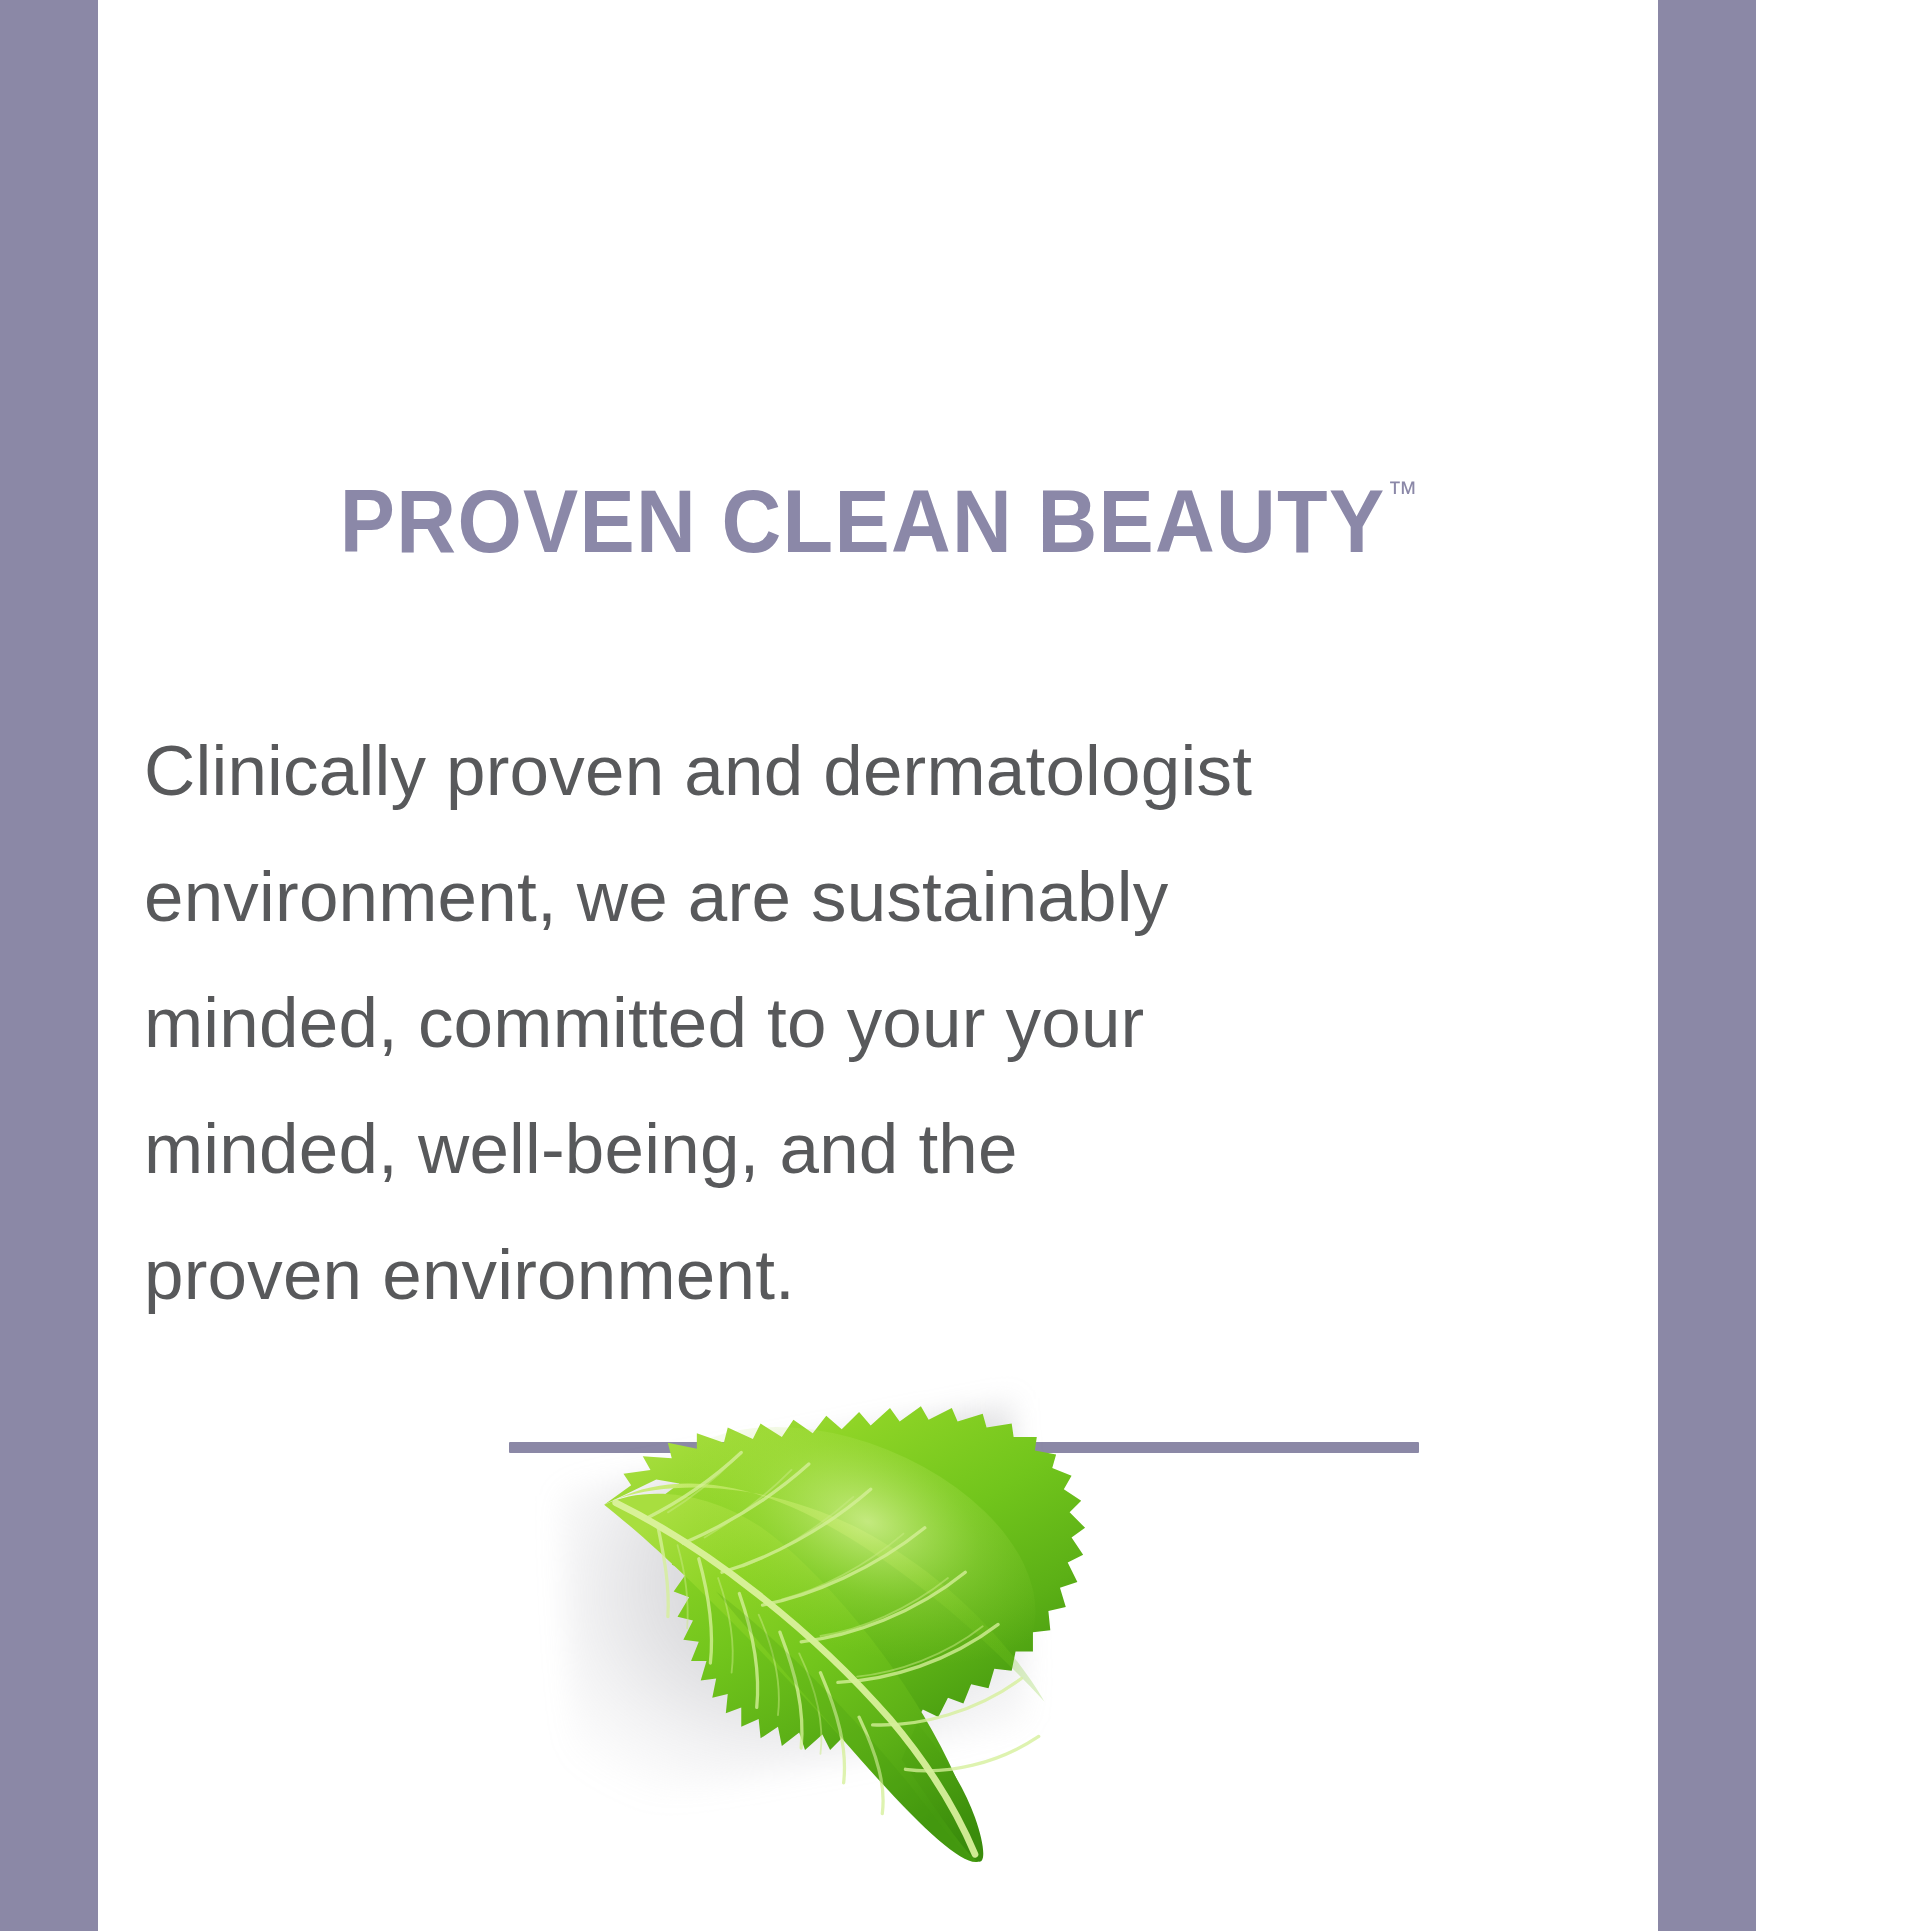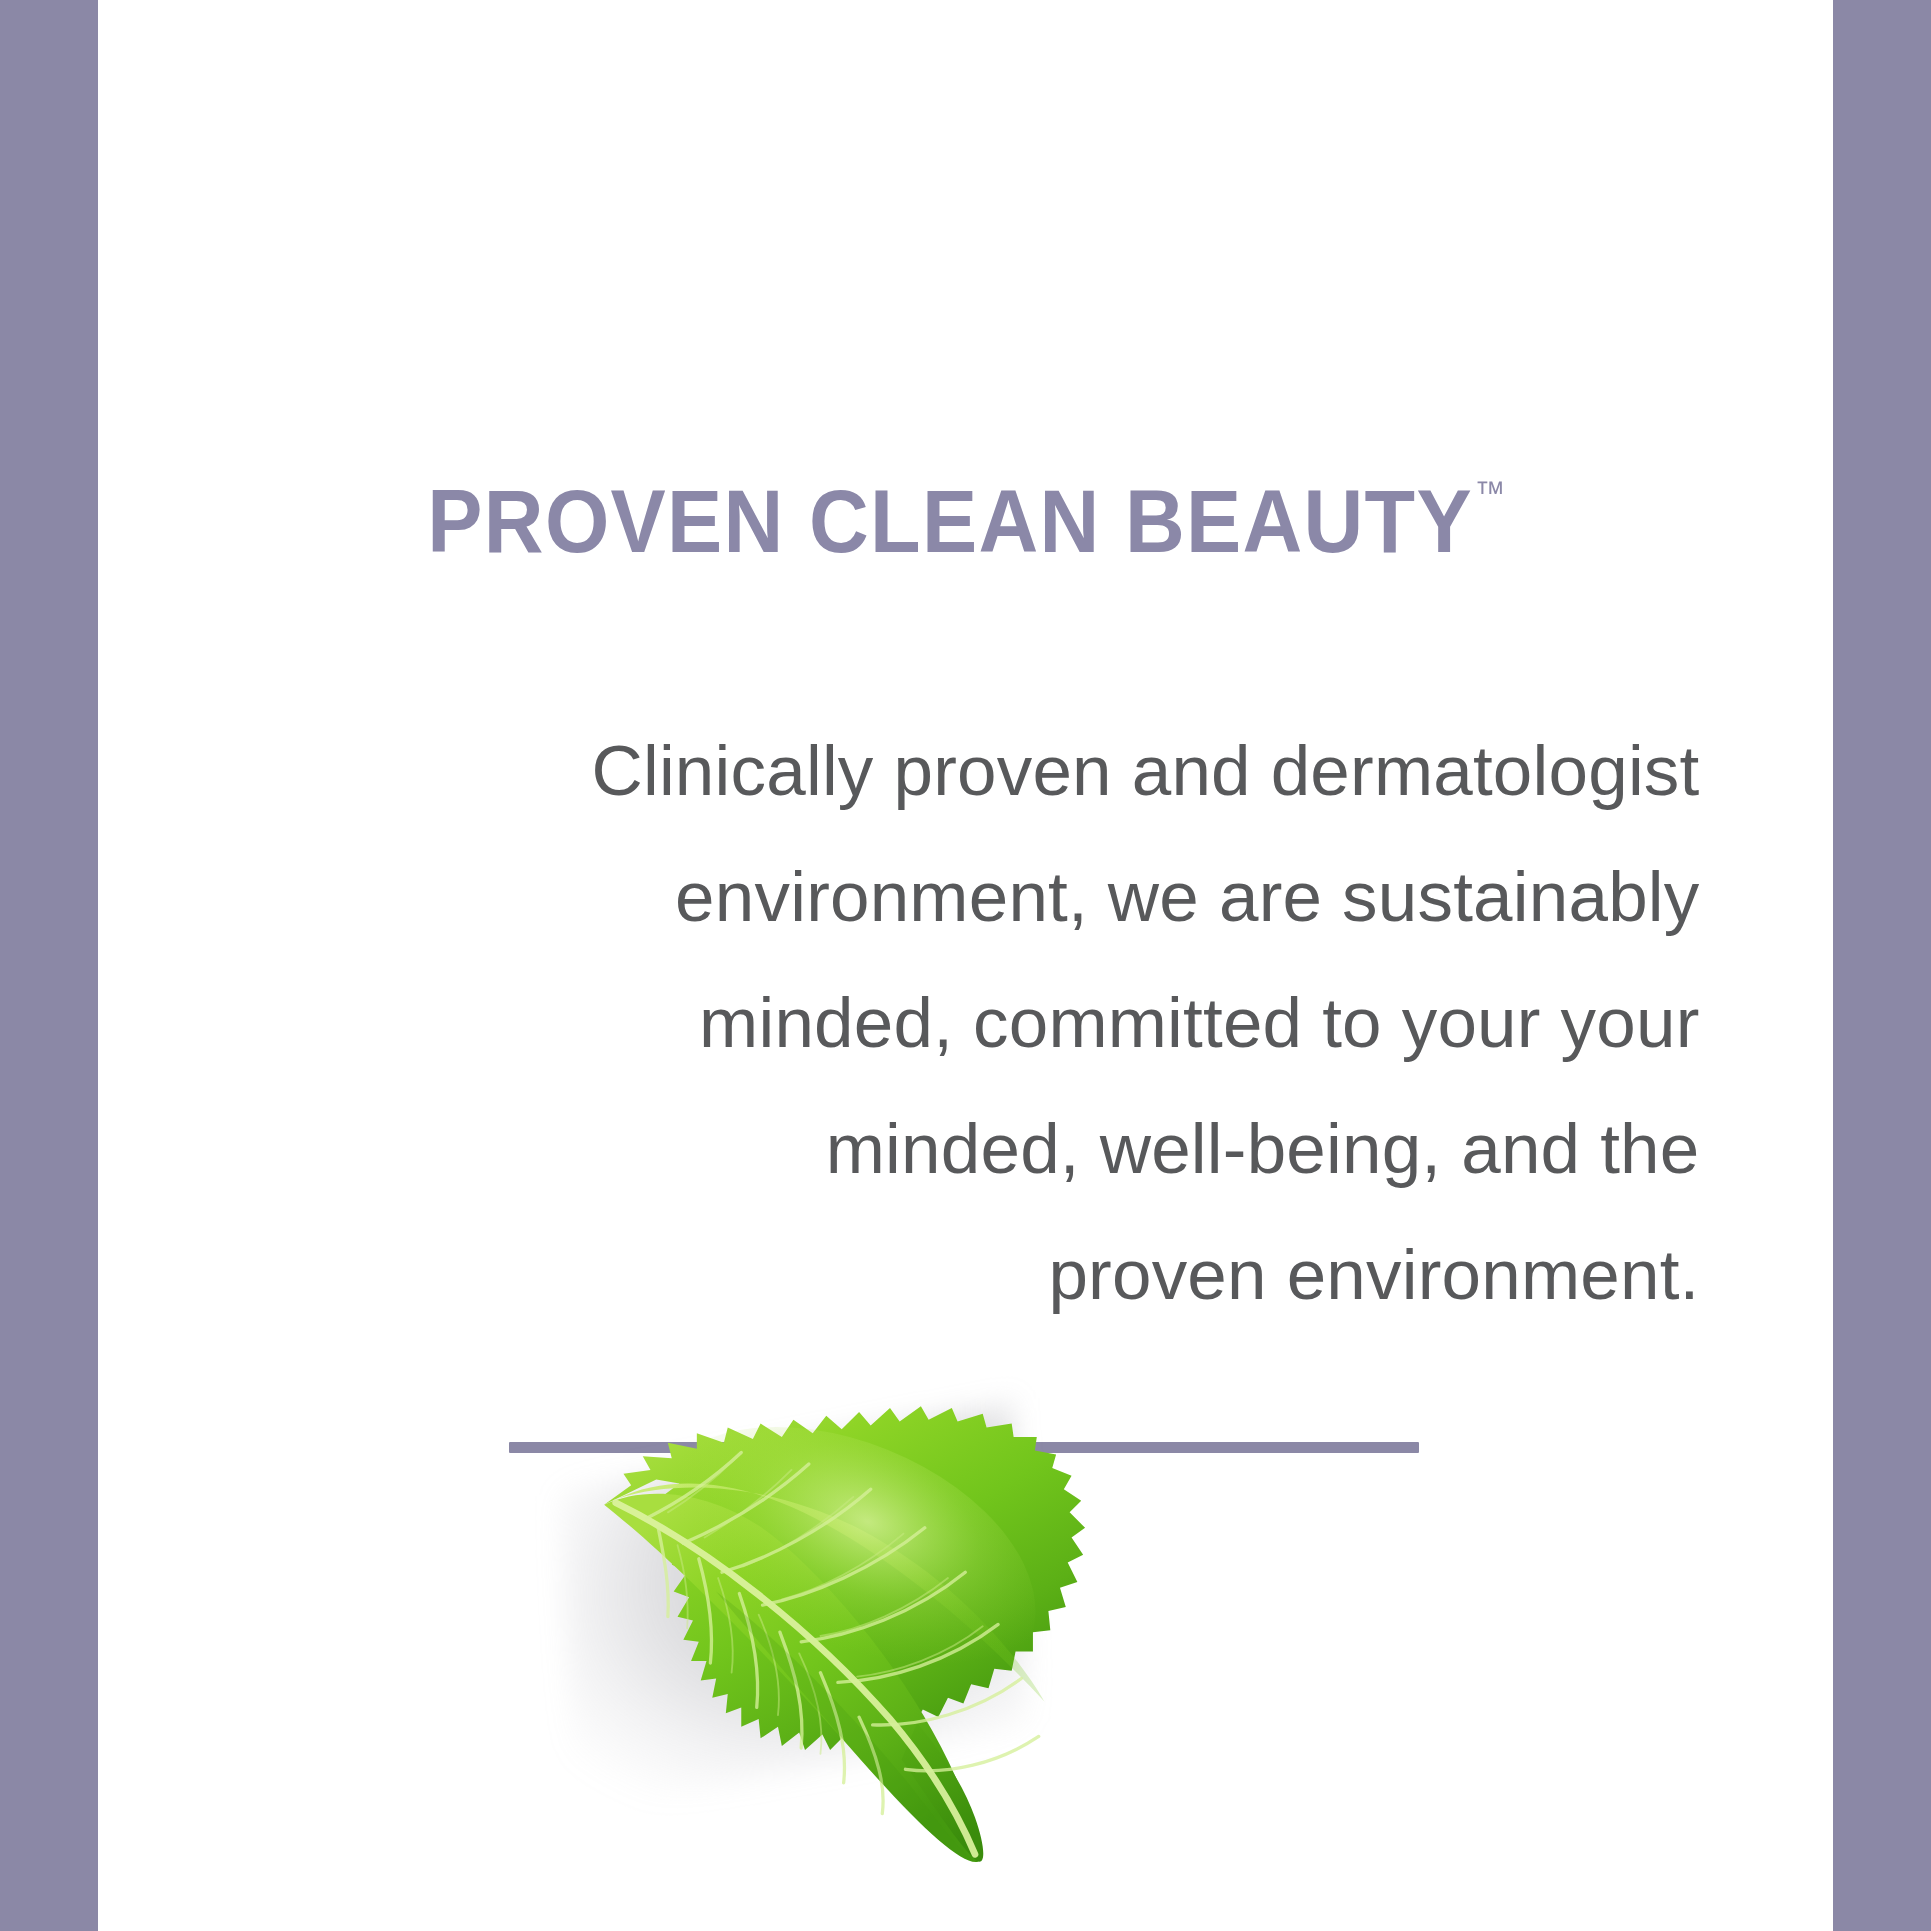--- a/index.html
+++ b/index.html
@@ -2,21 +2,21 @@
 <html><head>
 <meta charset="utf-8">
 <style>
   html,body{margin:0;padding:0;}
   body{
     width:1931px;height:1931px;
     background:#ffffff;
     font-family:"Liberation Sans", sans-serif;
     overflow:hidden;
   }
-  .canvas{position:relative;width:1931px;height:1931px;background:#ffffff;overflow:hidden;}
+  .canvas{position:relative;width:1756px;height:1931px;background:#ffffff;overflow:hidden;}
 
   
   .band{position:absolute;top:0;height:1931px;background:#8b88a6;}
   .band-left{left:0;width:98px;}
   .band-right{right:0;width:98px;}
 
   
   .content{
     position:absolute;left:98px;right:98px;top:0;bottom:0;
     background:#ffffff;
@@ -43,21 +43,21 @@
     position:relative;
     top:-17.4px;
     left:1.9px;
   }
 
   
   .body-copy{
     position:absolute;left:50%;top:637px;
     transform:translateX(-50%);
     width:1468px;
-    text-align:right;
+    text-align:left;
     color:#58595b;
     font-size:71px;
     font-weight:300;
     line-height:126px;
     letter-spacing:0.2px;
   }
   .body-copy .ln{display:block;}
 
   
   .divider{

